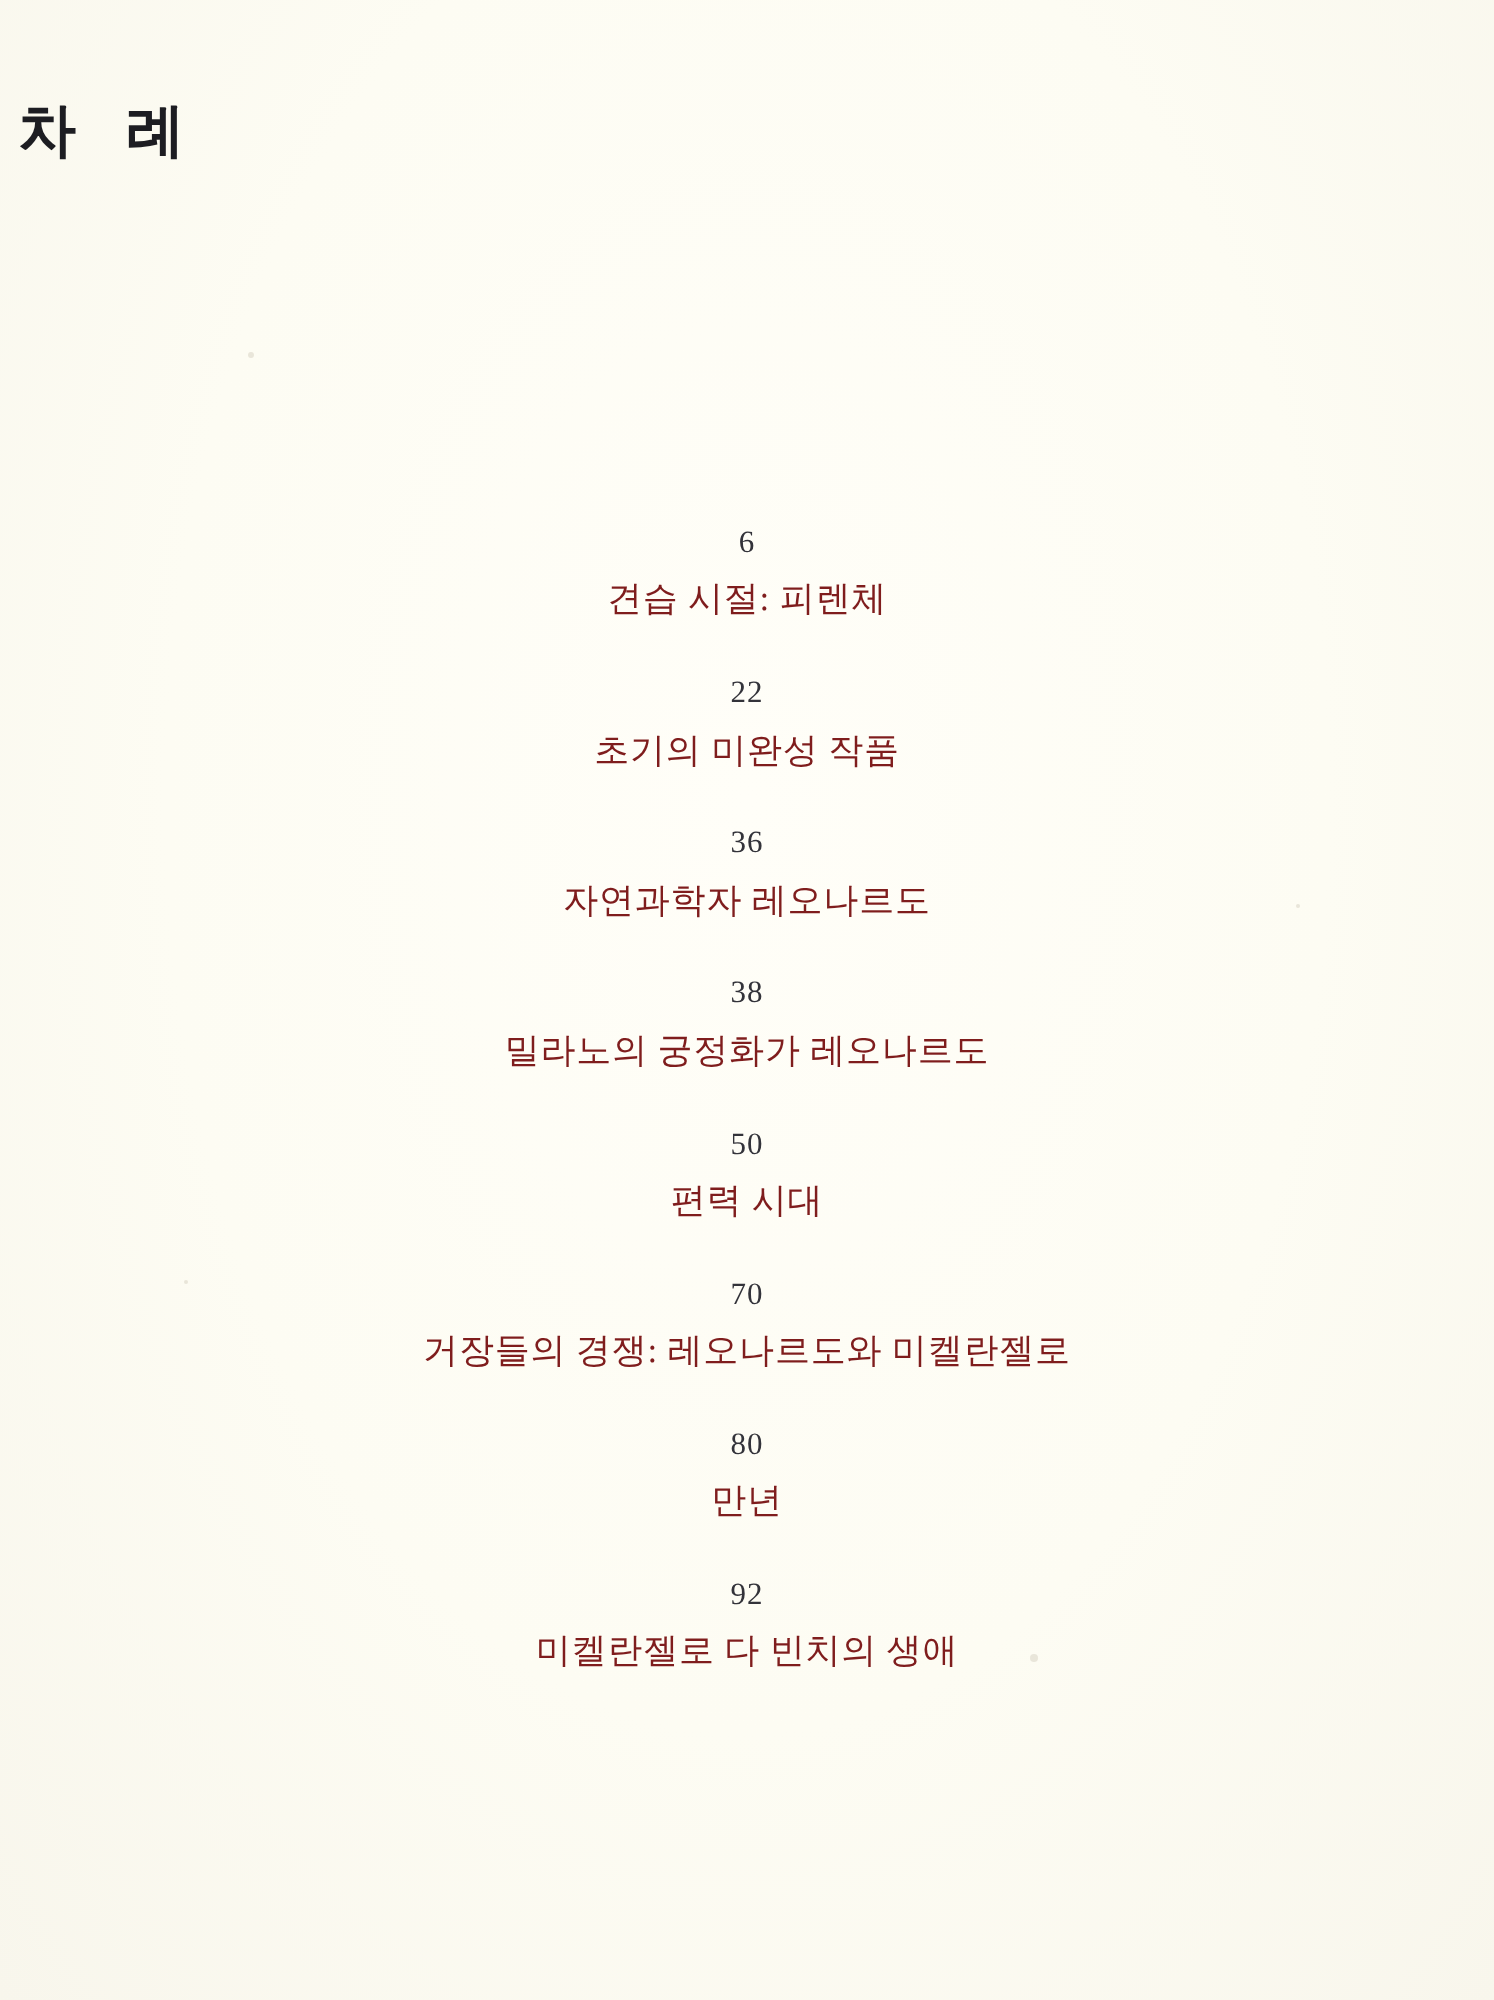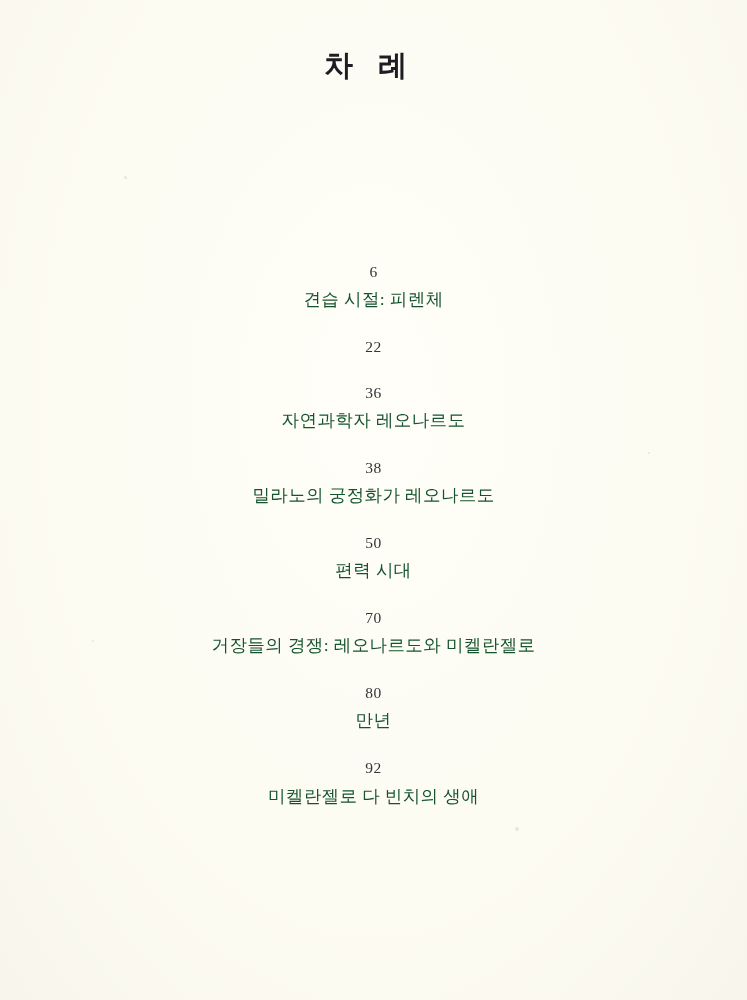--- a/index.html
+++ b/index.html
@@ -26,21 +26,21 @@
     position: relative;
     width: 747px;
     height: 1000px;
     box-sizing: border-box;
   }
   .toc-title {
     position: absolute;
     top: 46px;
     left: 0;
     right: 16px;
-    text-align: center;
+    text-align: left;
     font-size: 29px;
     font-weight: bold;
     letter-spacing: 9px;
     color: #1d1d22;
     text-indent: 9px;
   }
   .toc-list {
     position: absolute;
     top: 262px;
     left: 0;
@@ -56,21 +56,21 @@
   .entry-page {
     font-size: 15.5px;
     line-height: 1.25;
     color: #33333a;
     letter-spacing: 0.5px;
     margin-bottom: 7px;
   }
   .entry-label {
     font-size: 17.5px;
     line-height: 1.3;
-    color: #14532d;
+    color: #7f1d1d;
     letter-spacing: 0.4px;
   }
   
   .speck {
     position: absolute;
     background: #d8d4c4;
     border-radius: 50%;
     opacity: 0.55;
   }
 </style>
@@ -90,20 +90,21 @@
 
   <div class="toc-list">
 
     <div class="toc-entry">
       <div class="entry-page">6</div>
       <div class="entry-label">견습 시절: 피렌체</div>
     </div>
 
     <div class="toc-entry">
       <div class="entry-page">22</div>
+      <div class="entry-label">초기의 미완성 작품</div>
     </div>
 
 
     <div class="toc-entry">
       <div class="entry-page">36</div>
       <div class="entry-label">자연과학자 레오나르도</div>
     </div>
 
     <div class="toc-entry">
       <div class="entry-page">38</div>

